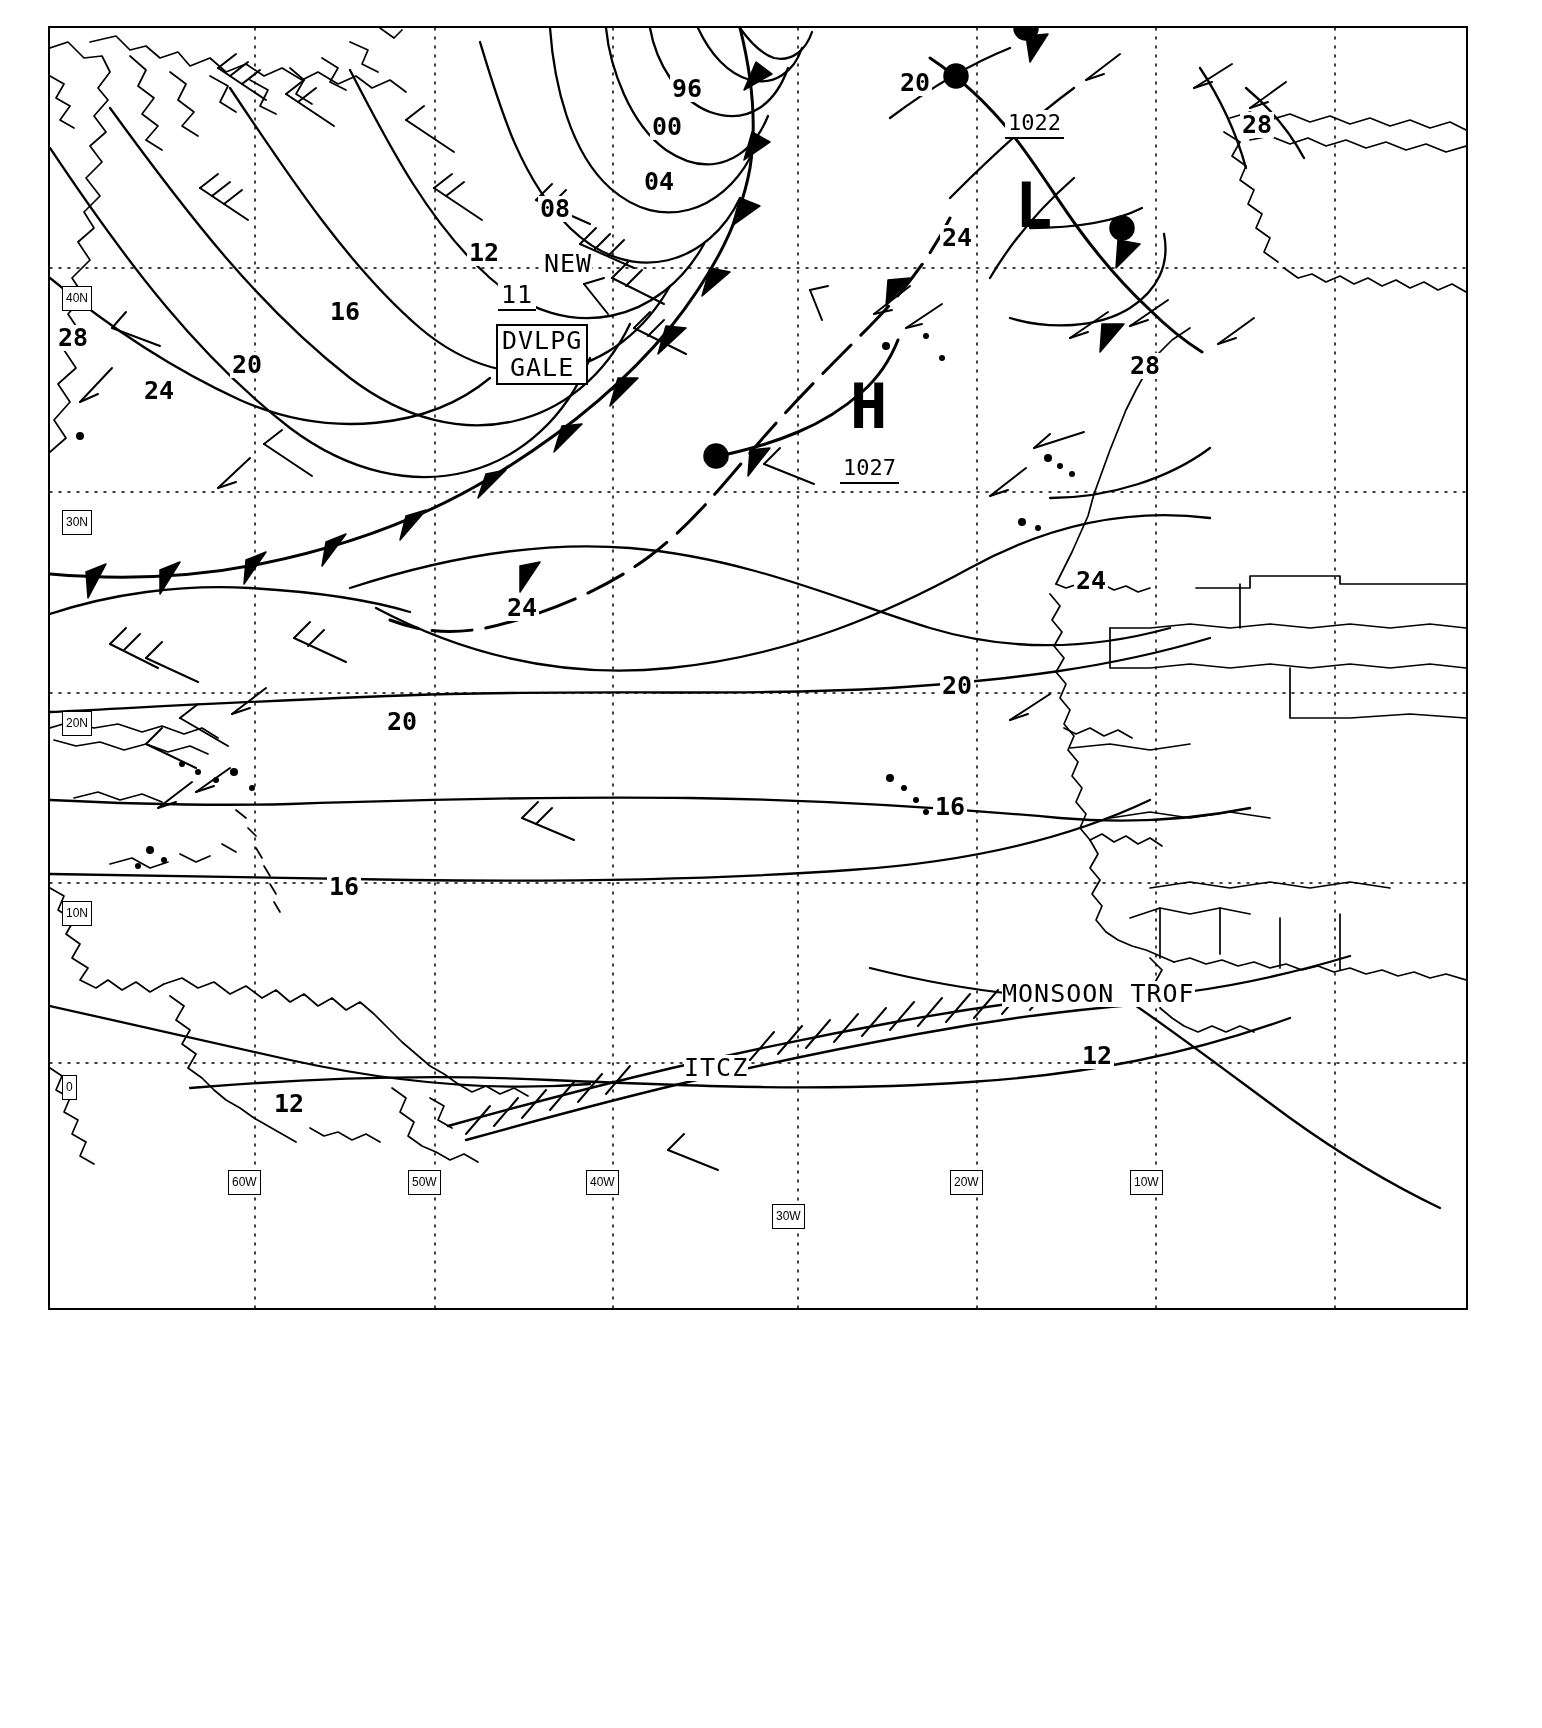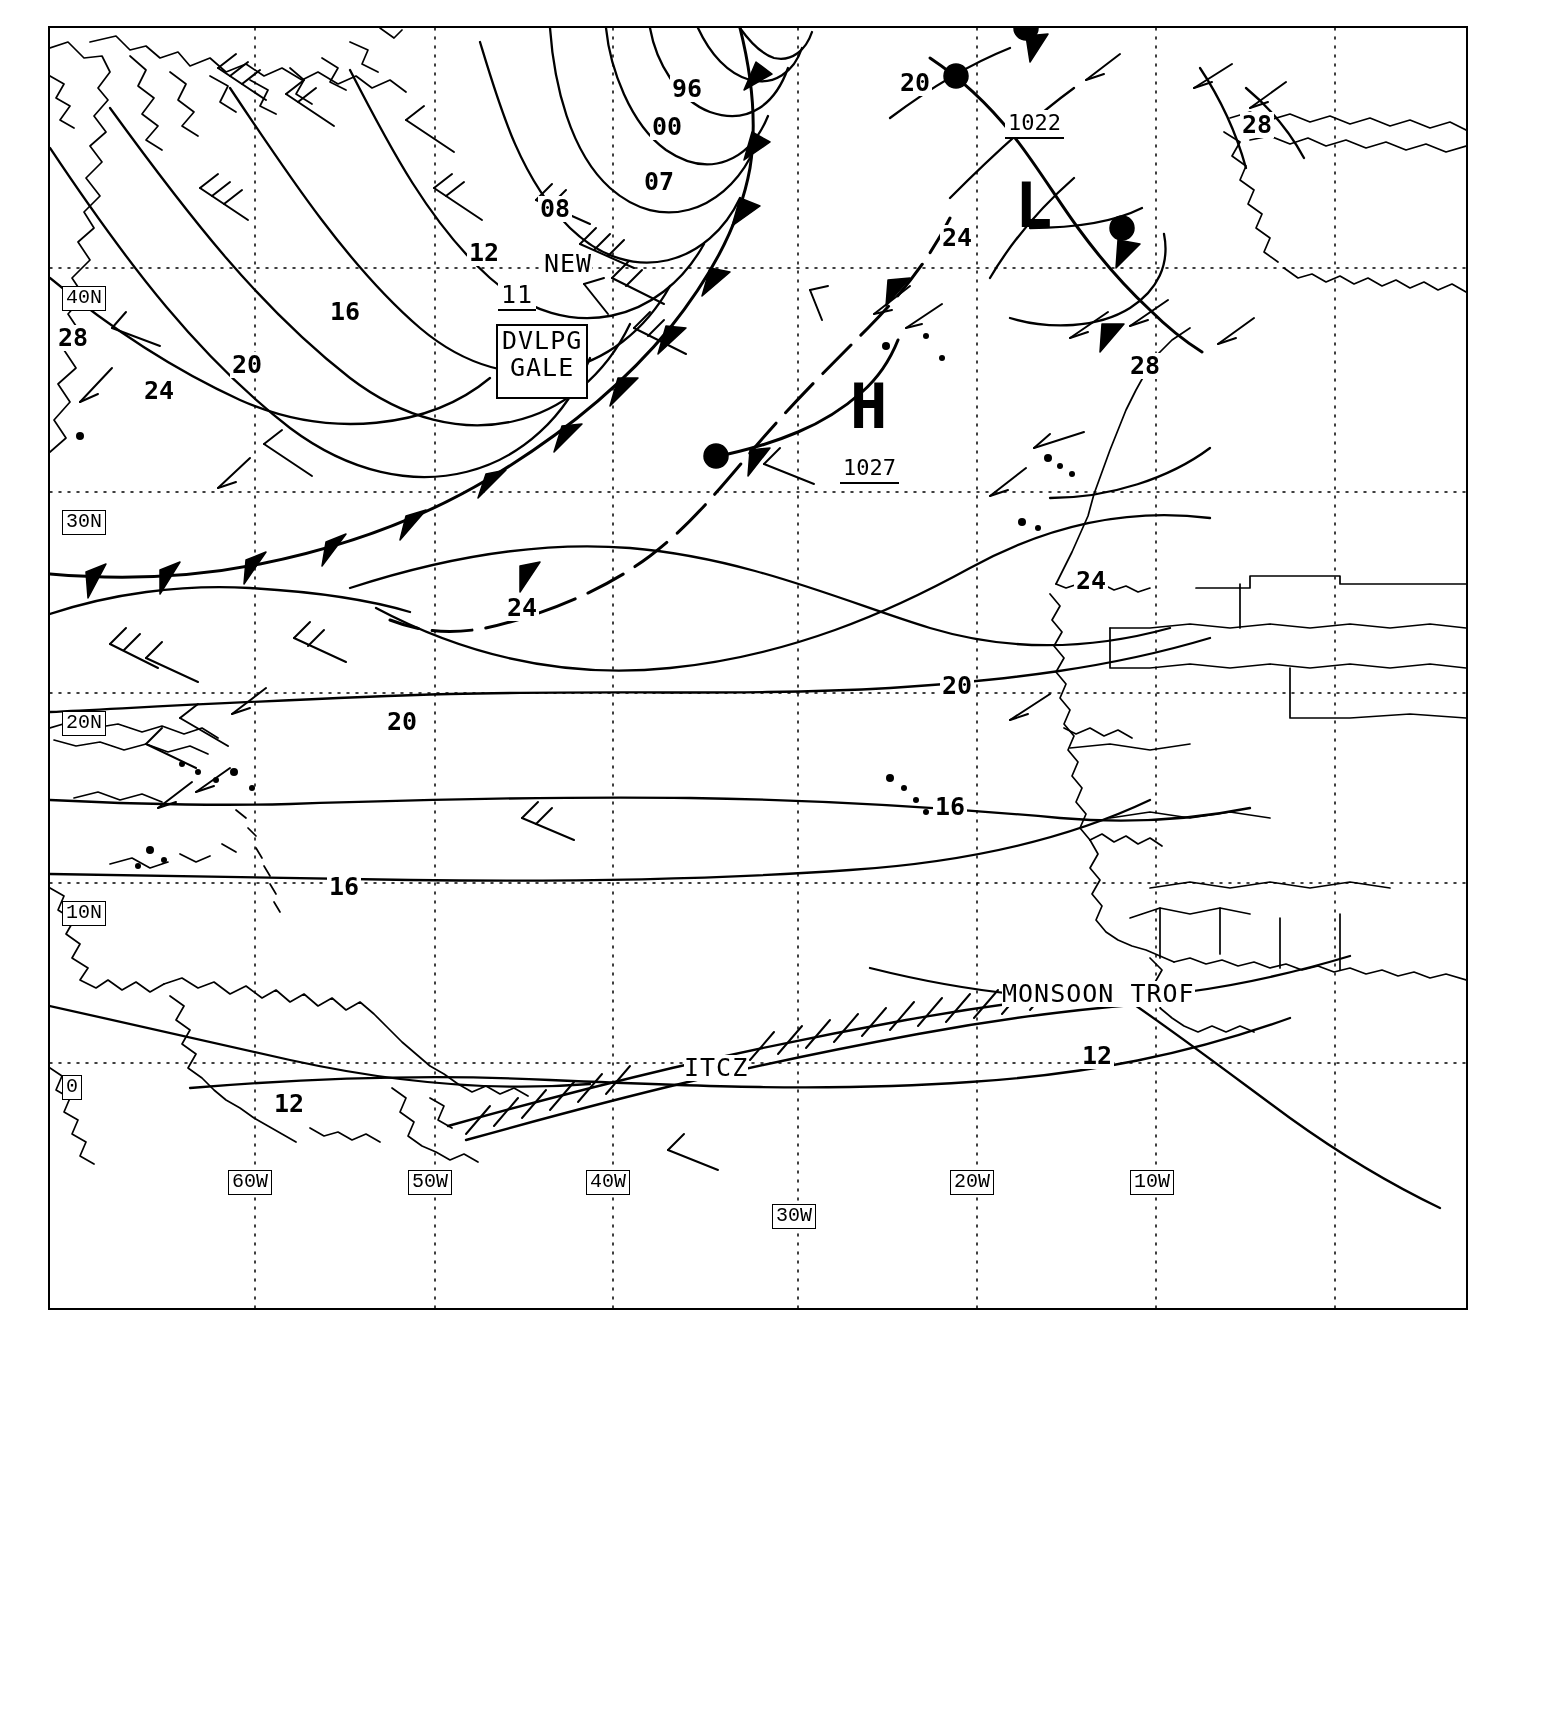--- a/index.html
+++ b/index.html
@@ -35,22 +35,22 @@
   }
   #map-svg {
     position: absolute;
     left: 0; top: 0;
   }
   
   .grid-label {
     position: absolute;
     border: 1.5px solid #000;
     background: #fff;
-    font-family: Liberation Mono, monospace;
-    font-size: 20px;
+    font-family: Liberation Sans, sans-serif;
+    font-size: 12px;
     line-height: 20px;
     padding: 1px 3px 2px 3px;
     letter-spacing: 0px;
     white-space: nowrap;
     z-index: 6;
   }
   
   .iso-label {
     position: absolute;
     font-family: "DejaVu Sans Mono", monospace;
@@ -93,21 +93,21 @@
     z-index: 5;
     letter-spacing: 1px;
   }
   .annot-box {
     position: absolute;
     border: 2px solid #000;
     background: #fff;
     font-family: "DejaVu Sans Mono", monospace;
     font-size: 25px;
     line-height: 27px;
-    padding: 1px 4px 16px 4px;
+    padding: 1px 4px 2px 4px;
     text-align: center;
     white-space: nowrap;
     letter-spacing: 1px;
     z-index: 6;
   }
   
   #footer {
     position: absolute;
     left: 0;
     top: 1396px;
@@ -520,21 +520,21 @@
 
     <div class="grid-label" style="left:178px; top:1142px;">60W</div>
     <div class="grid-label" style="left:358px; top:1142px;">50W</div>
     <div class="grid-label" style="left:536px; top:1142px;">40W</div>
     <div class="grid-label" style="left:722px; top:1142px;margin-top:34px;">30W</div>
     <div class="grid-label" style="left:900px; top:1142px;">20W</div>
     <div class="grid-label" style="left:1080px; top:1142px;">10W</div>
 
     <div class="iso-label" style="left:620px; top:48px;">96</div>
     <div class="iso-label" style="left:600px; top:86px;">00</div>
-    <div class="iso-label" style="left:592px; top:141px;">07</div>
+    <div class="iso-label" style="left:592px; top:141px;">04</div>
     <div class="iso-label" style="left:488px; top:168px;">08</div>
     <div class="iso-label" style="left:417px; top:212px;">12</div>
     <div class="iso-label" style="left:278px; top:271px;">16</div>
     <div class="iso-label" style="left:180px; top:324px;">20</div>
     <div class="iso-label" style="left:92px;  top:350px;">24</div>
     <div class="iso-label" style="left:6px;   top:297px;">28</div>
     <div class="iso-label" style="left:848px; top:42px;">20</div>
     <div class="iso-label" style="left:890px; top:197px;">24</div>
     <div class="iso-label" style="left:1190px;top:84px;">28</div>
     <div class="iso-label" style="left:1078px;top:325px;">28</div>

